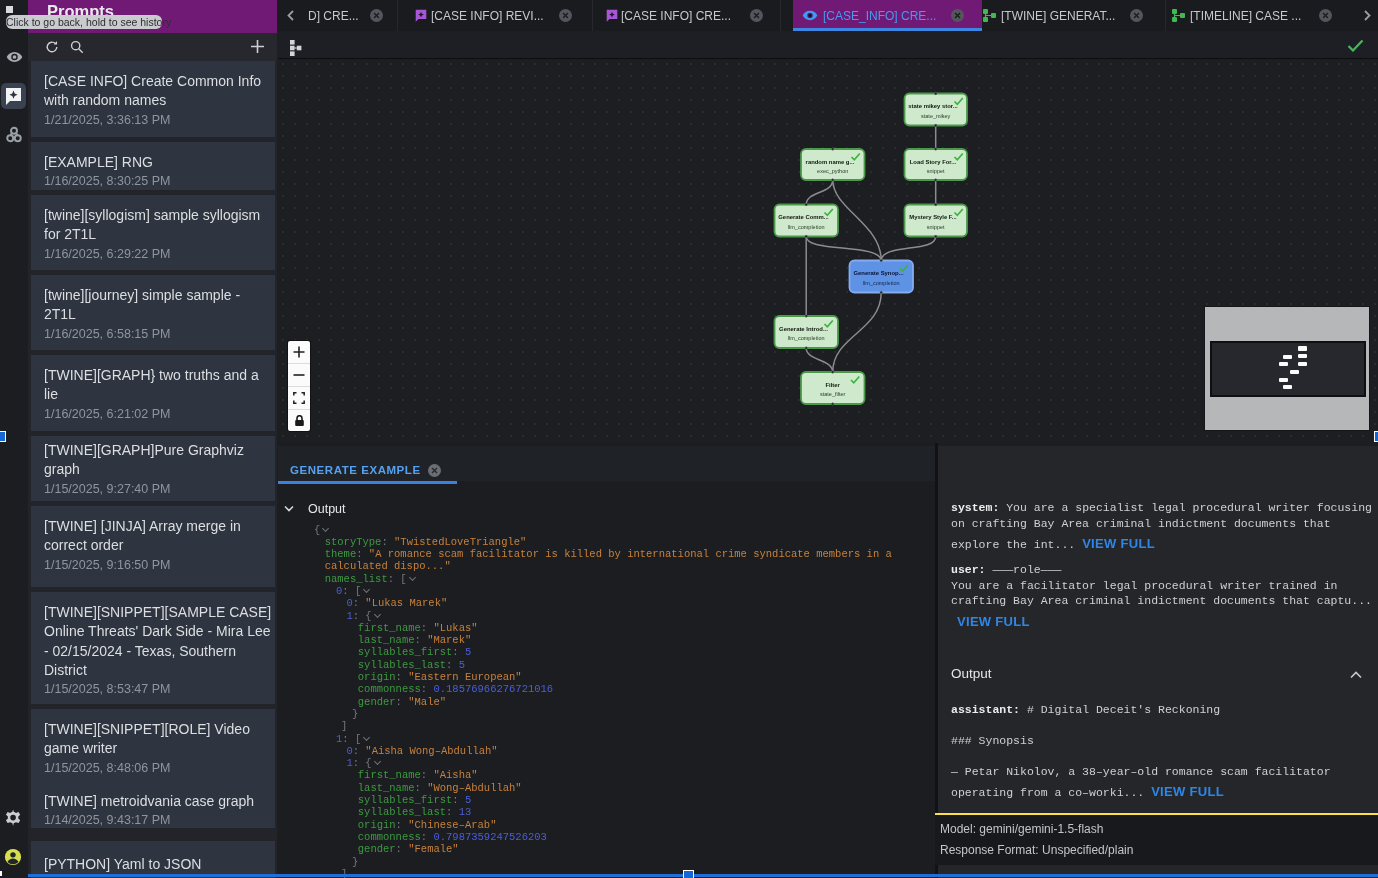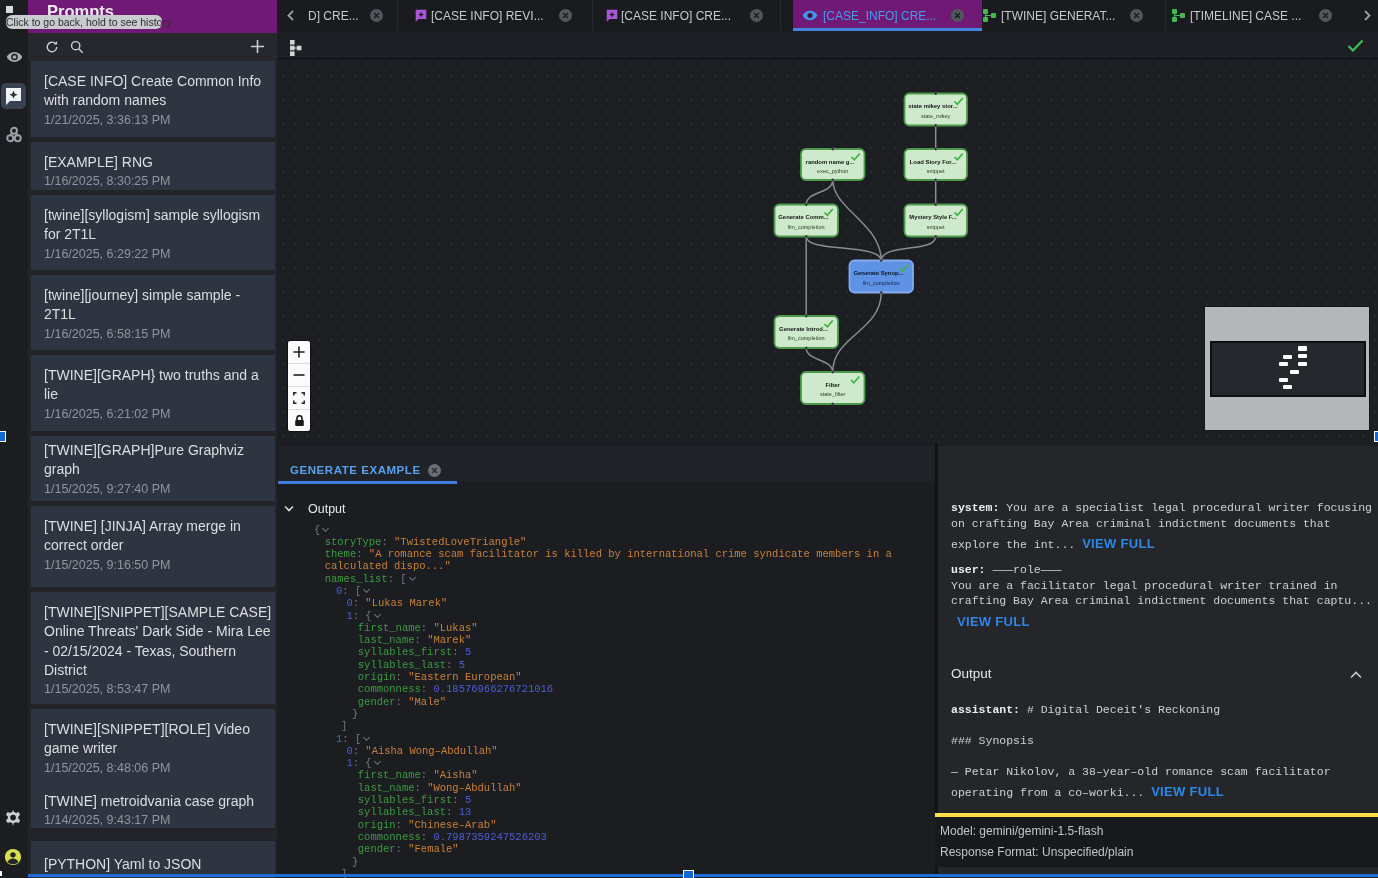--- a/index.html
+++ b/index.html
@@ -45,21 +45,21 @@
 #jsonblock div{height:12.3px;white-space:pre;overflow:visible;}
 .jk{color:#3d9a40;}
 .js{color:#c8813a;}
 .jn{color:#4d5ed6;}
 .jp{color:#75787d;}
 .jchev{display:inline-block;width:4px;height:4px;border-right:1px solid #6f7277;border-bottom:1px solid #6f7277;transform:rotate(45deg);vertical-align:2px;margin-left:3px;}
 #bpright{position:absolute;left:938px;top:446px;width:440px;height:432px;background:#242629;}
 .rline{position:absolute;left:13px;font-family:"Liberation Mono",monospace;font-size:11.5px;color:#cfd0d2;white-space:nowrap;}
 .rline b{color:#eceded;}
 .vf{color:#2e86e8;font-family:"Liberation Sans",sans-serif;font-size:13px;font-weight:bold;letter-spacing:0.3px;}
-#rfooter{position:absolute;left:935px;top:813px;width:443px;height:50px;background:#17191c;border-top:4px solid #fde047;}
+#rfooter{position:absolute;left:935px;top:813px;width:443px;height:50px;background:#17191c;border-top:2px solid #fde047;}
 #rfooter div{margin:7px 0 0 5px;font-size:12px;color:#c3c5c7;line-height:14px;}
 
 #selline{position:absolute;left:28px;top:874px;width:1350px;height:3px;background:#1e6fd9;z-index:60;}
 .handle{position:absolute;background:#1667d4;border:1.5px solid #fff;z-index:61;}
 </style>
 </head>
 <body>
 <div id="app">
   <div id="rail">
     <div class="abs" style="left:6px;top:6px;width:7px;height:7px;background:#d9dadb;"></div>

